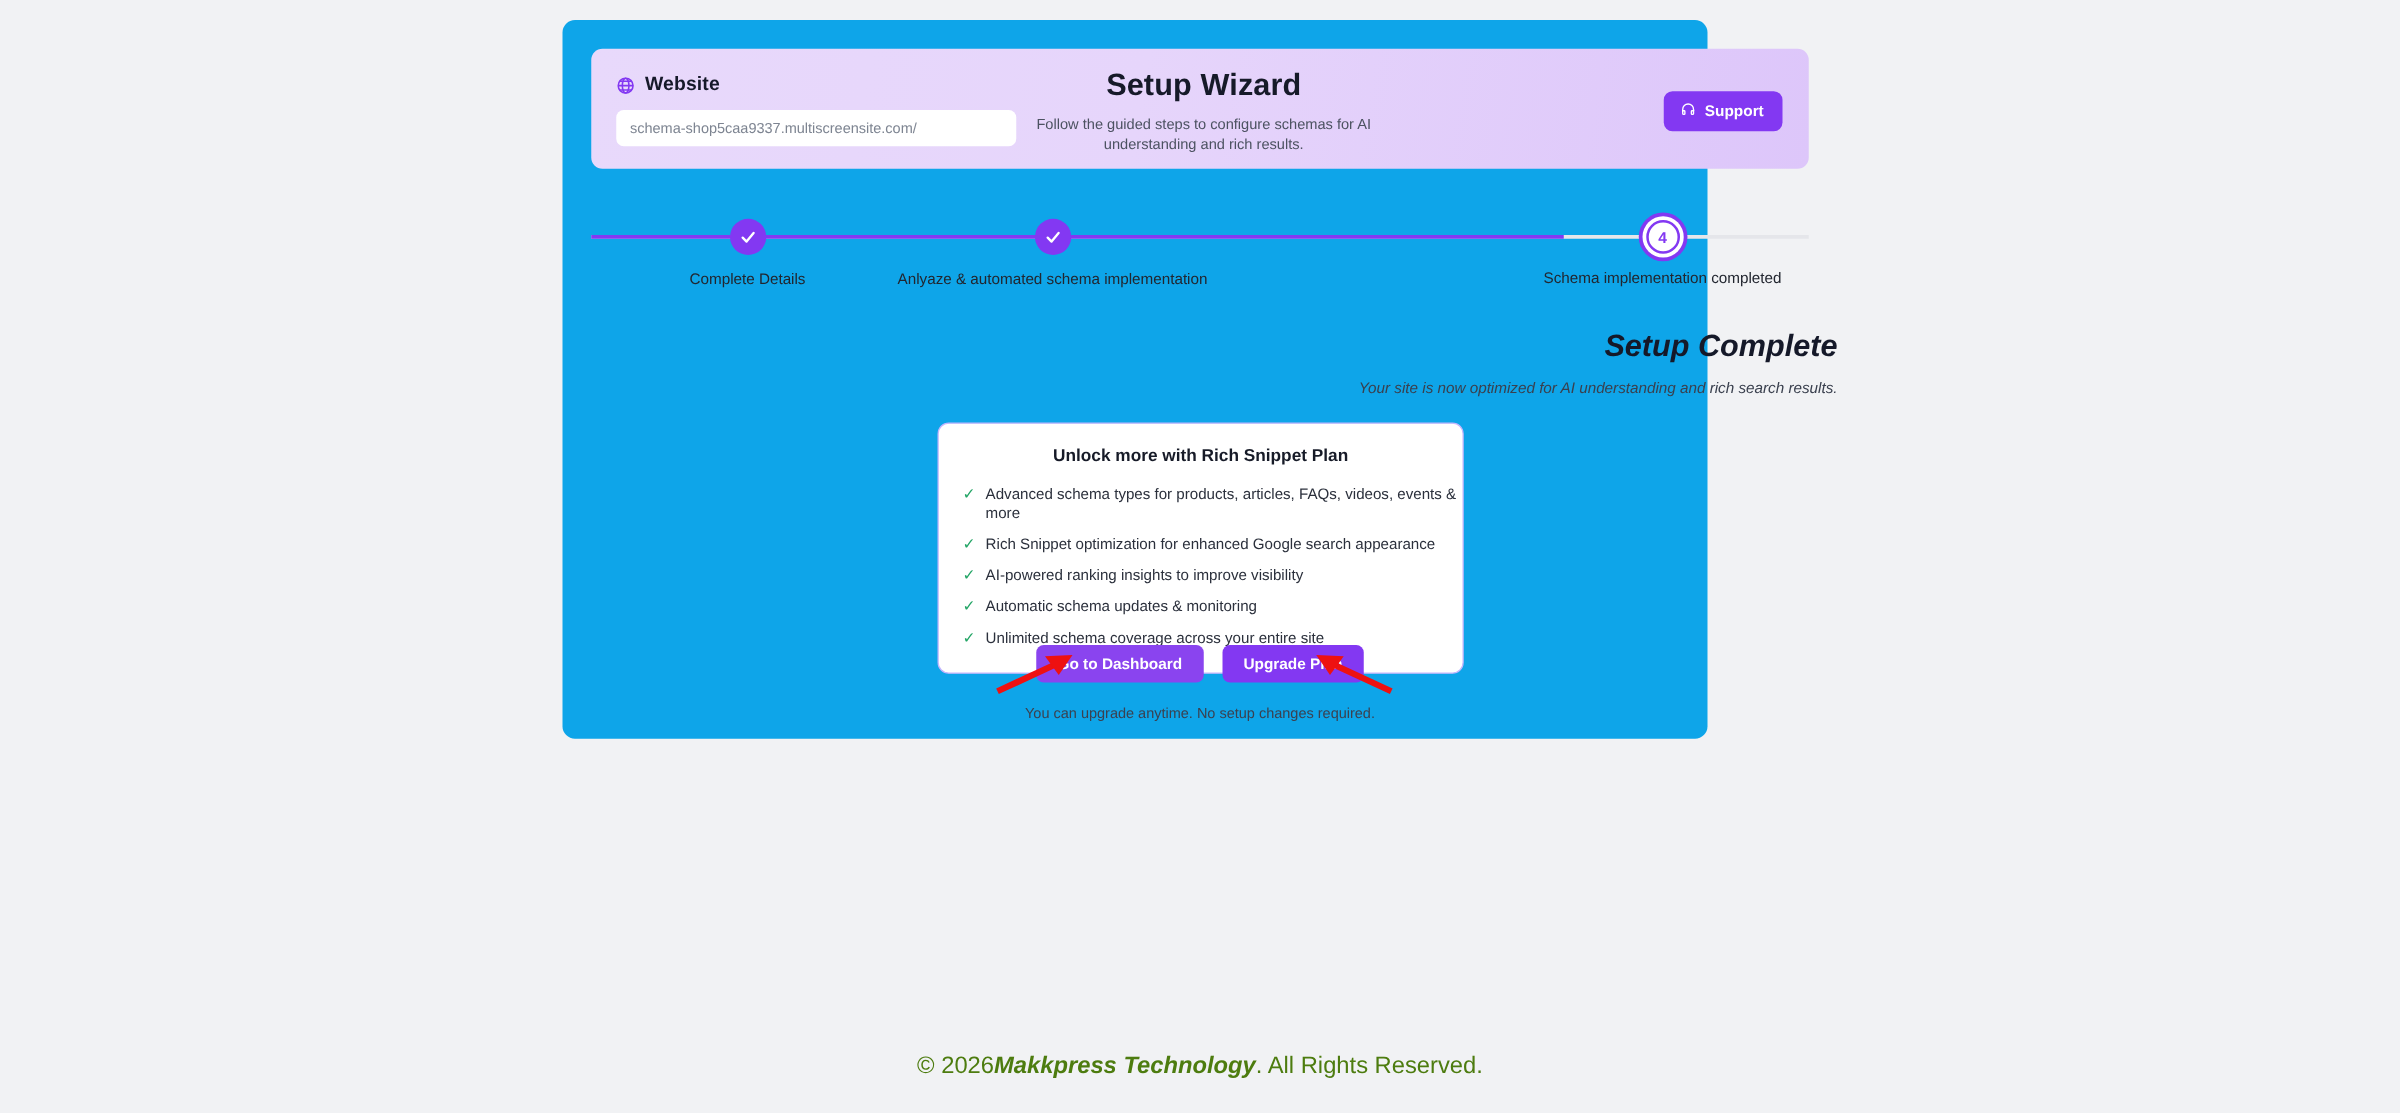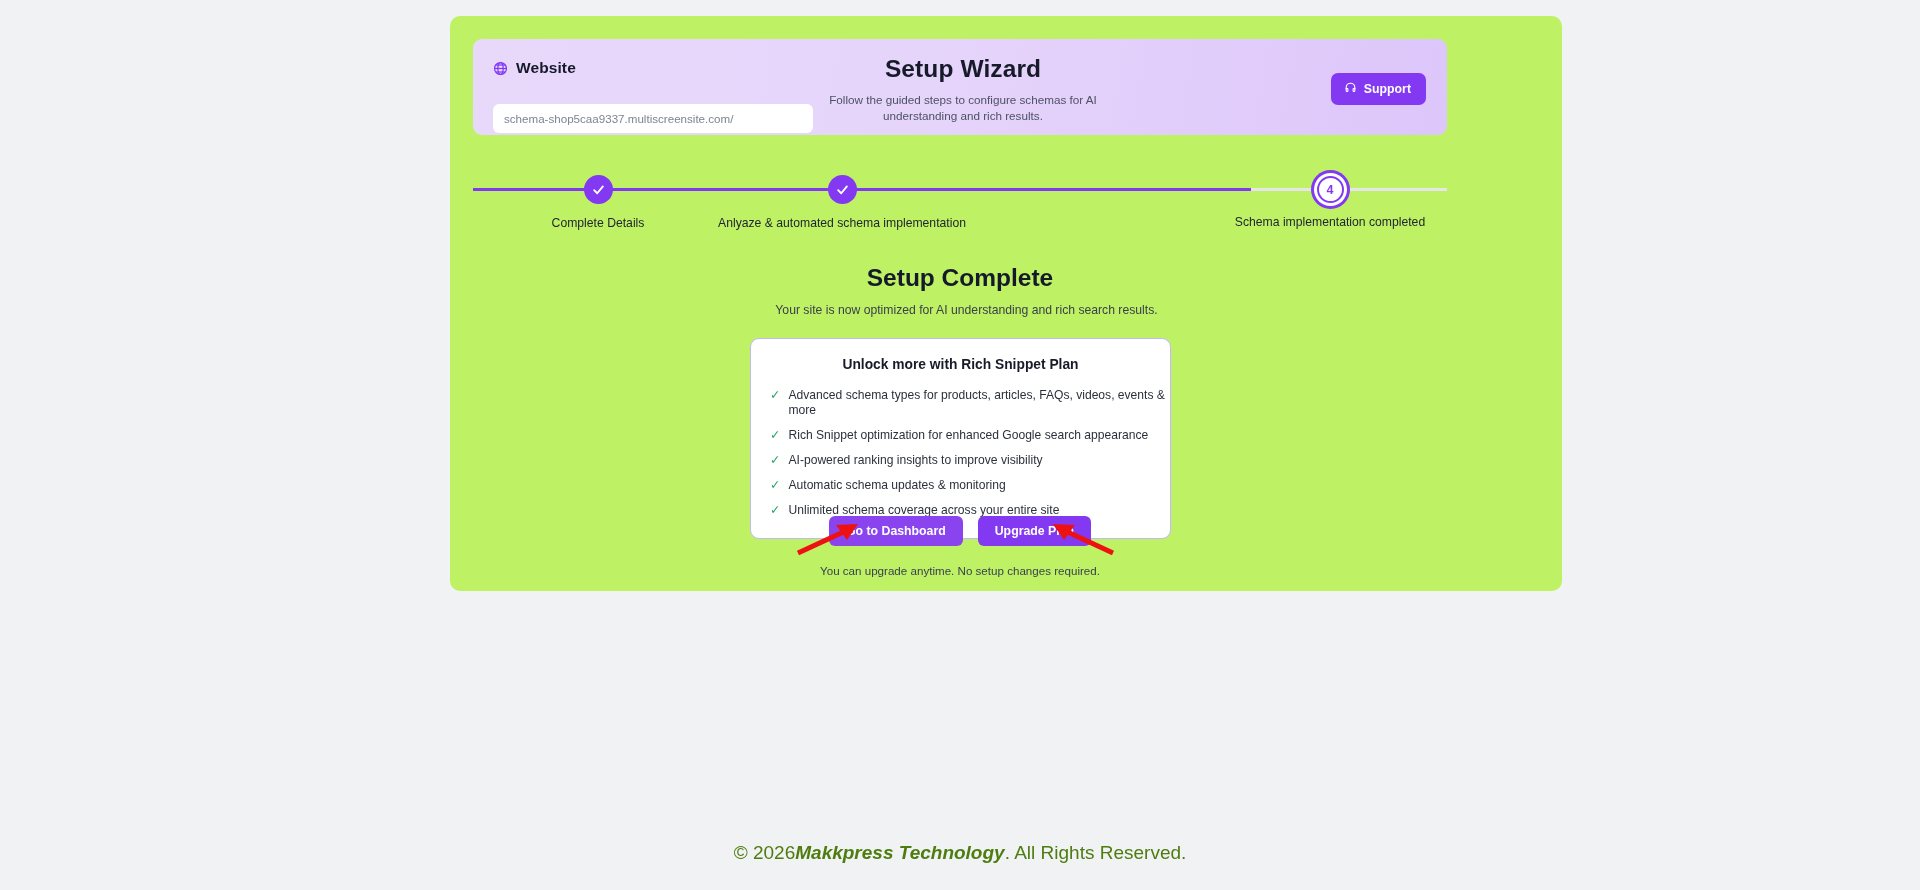--- a/index.html
+++ b/index.html
@@ -15,23 +15,23 @@
     color: #1b1f2a;
     overflow: hidden;
     position: relative;
   }
 
   
   #app-card {
     position: absolute;
     left: 450px;
     top: 16px;
-    width: 1112px;
+    width: 916px;
     height: 575px;
-    background: #bef264;
+    background: #0ea5e9;
     border-radius: 10px;
   }
 
   
   #wizard-banner {
     position: absolute;
     left: 23px;
     top: 23px;
     width: 974px;
     height: 96px;
@@ -52,21 +52,21 @@
     height: 20px;
   }
   #globe-icon { display: block; }
   #website-label {
     font-size: 15.5px;
     font-weight: bold;
     color: #16192a;
     letter-spacing: .1px;
   }
   #website-url-input {
-    margin-top: 26px;
+    margin-top: 10px;
     width: 320px;
     height: 29px;
     background: #ffffff;
     border: none;
     border-radius: 6px;
     font-family: "Liberation Sans", sans-serif;
     font-size: 11.6px;
     color: #7d8491;
     padding: 0 11px;
     outline: none;
@@ -171,21 +171,22 @@
     color: #22262f;
     white-space: nowrap;
   }
 
   
   #complete-section {
     position: absolute;
     left: 0;
     top: 248px;
     width: 1020px;
-    text-align: center;
+    text-align: right;
+    font-style: italic;
   }
   #complete-title {
     font-size: 24.5px;
     font-weight: bold;
     color: #151929;
   }
   #complete-subtitle {
     margin-top: 11px;
     font-size: 12.2px;
     color: #3a404e;

